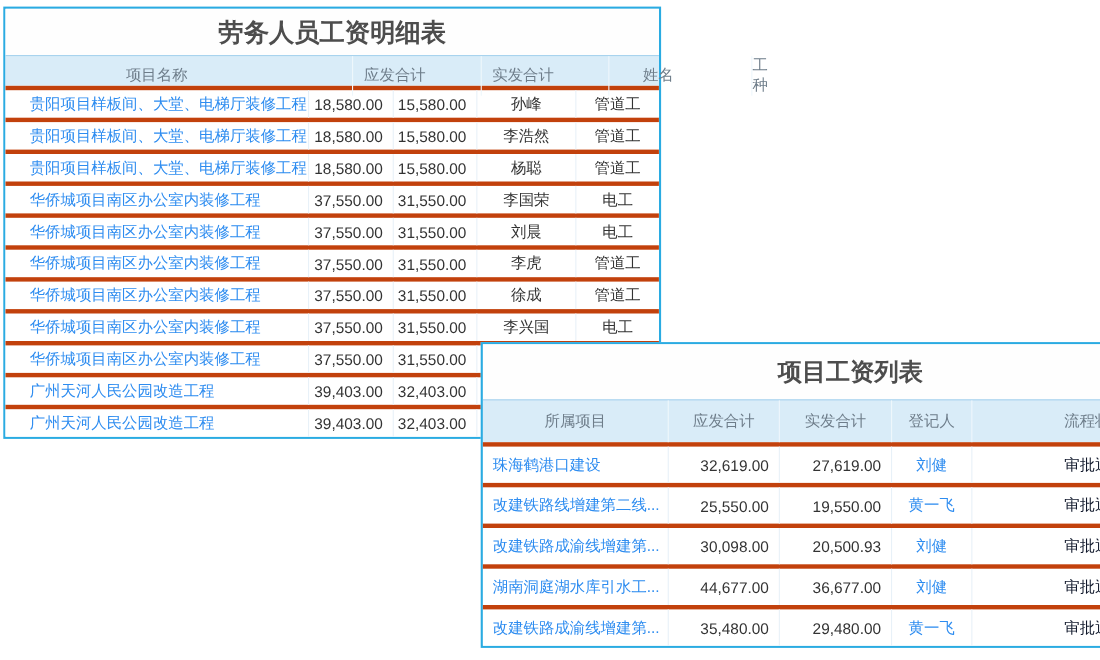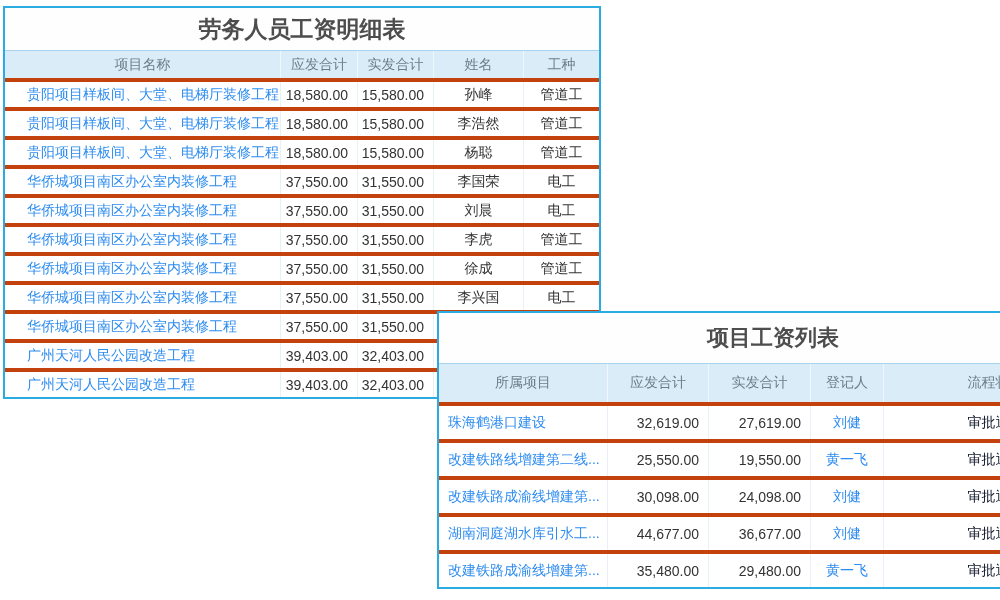--- a/index.html
+++ b/index.html
@@ -9,21 +9,21 @@
   .panel{position:absolute;background:#ffffff;border:2px solid #2aabe2;box-sizing:border-box;}
   #panel1{left:3px;top:6px;width:598px;height:393px;z-index:1;}
   #panel2{left:437px;top:311px;width:672px;height:278px;z-index:2;}
 
   .tbl-title{display:flex;align-items:center;justify-content:center;
              font-weight:bold;color:#4d4d4d;background:#fefefe;}
   #panel1 .tbl-title{height:42px;font-size:23px;}
   #panel2 .tbl-title{height:50px;font-size:22px;}
 
   .hrow{display:grid;background:#d9ecf8;border-top:1px solid #a8d3ee;box-sizing:border-box;}
-  #panel1 .hrow{grid-template-columns:275px 77px 76px 90px auto;height:28px;}
+  #panel1 .hrow{grid-template-columns:275px 77px 76px 90px auto;height:28px;gap:40px;}
   #panel2 .hrow{grid-template-columns:168px 101px 102px 73px auto;height:39px;}
   .hcell{display:flex;align-items:center;justify-content:center;
          font-size:14px;color:#6e7d8a;border-left:1px solid #eef7fc;box-sizing:border-box;}
   .hcell:first-child{border-left:none;}
 
   .drow{display:grid;border-top:4px solid #c2410c;box-sizing:border-box;background:#fff;}
   .drow:first-of-type{border-top:none;}
   #panel1 .drow{grid-template-columns:275px 77px 76px 90px auto;height:29px;}
   #panel2 .drow{grid-template-columns:168px 101px 102px 73px auto;height:37px;}
   .cell{display:flex;align-items:center;font-size:14px;color:#333;
@@ -149,21 +149,21 @@
   <div class="drow">
     <div class="cell c-left link">改建铁路线增建第二线...</div>
     <div class="cell c-right">25,550.00</div>
     <div class="cell c-right">19,550.00</div>
     <div class="cell c-center link">黄一飞</div>
     <div class="cell c-center status-ok">审批通过</div>
   </div>
   <div class="drow">
     <div class="cell c-left link">改建铁路成渝线增建第...</div>
     <div class="cell c-right">30,098.00</div>
-    <div class="cell c-right">24,098.00</div>
+    <div class="cell c-right">20,500.93</div>
     <div class="cell c-center link">刘健</div>
     <div class="cell c-center status-ok">审批通过</div>
   </div>
   <div class="drow">
     <div class="cell c-left link">湖南洞庭湖水库引水工...</div>
     <div class="cell c-right">44,677.00</div>
     <div class="cell c-right">36,677.00</div>
     <div class="cell c-center link">刘健</div>
     <div class="cell c-center status-ok">审批通过</div>
   </div>

